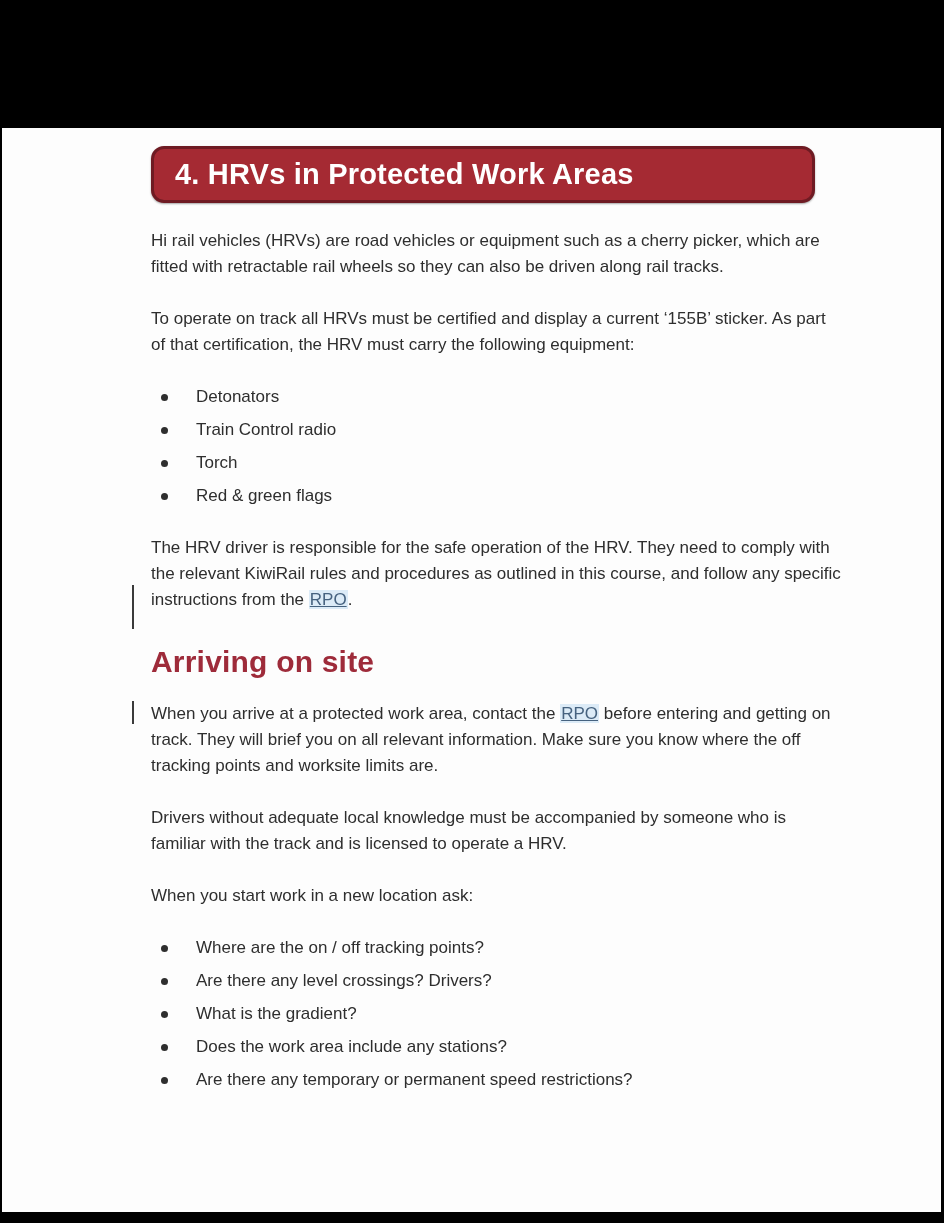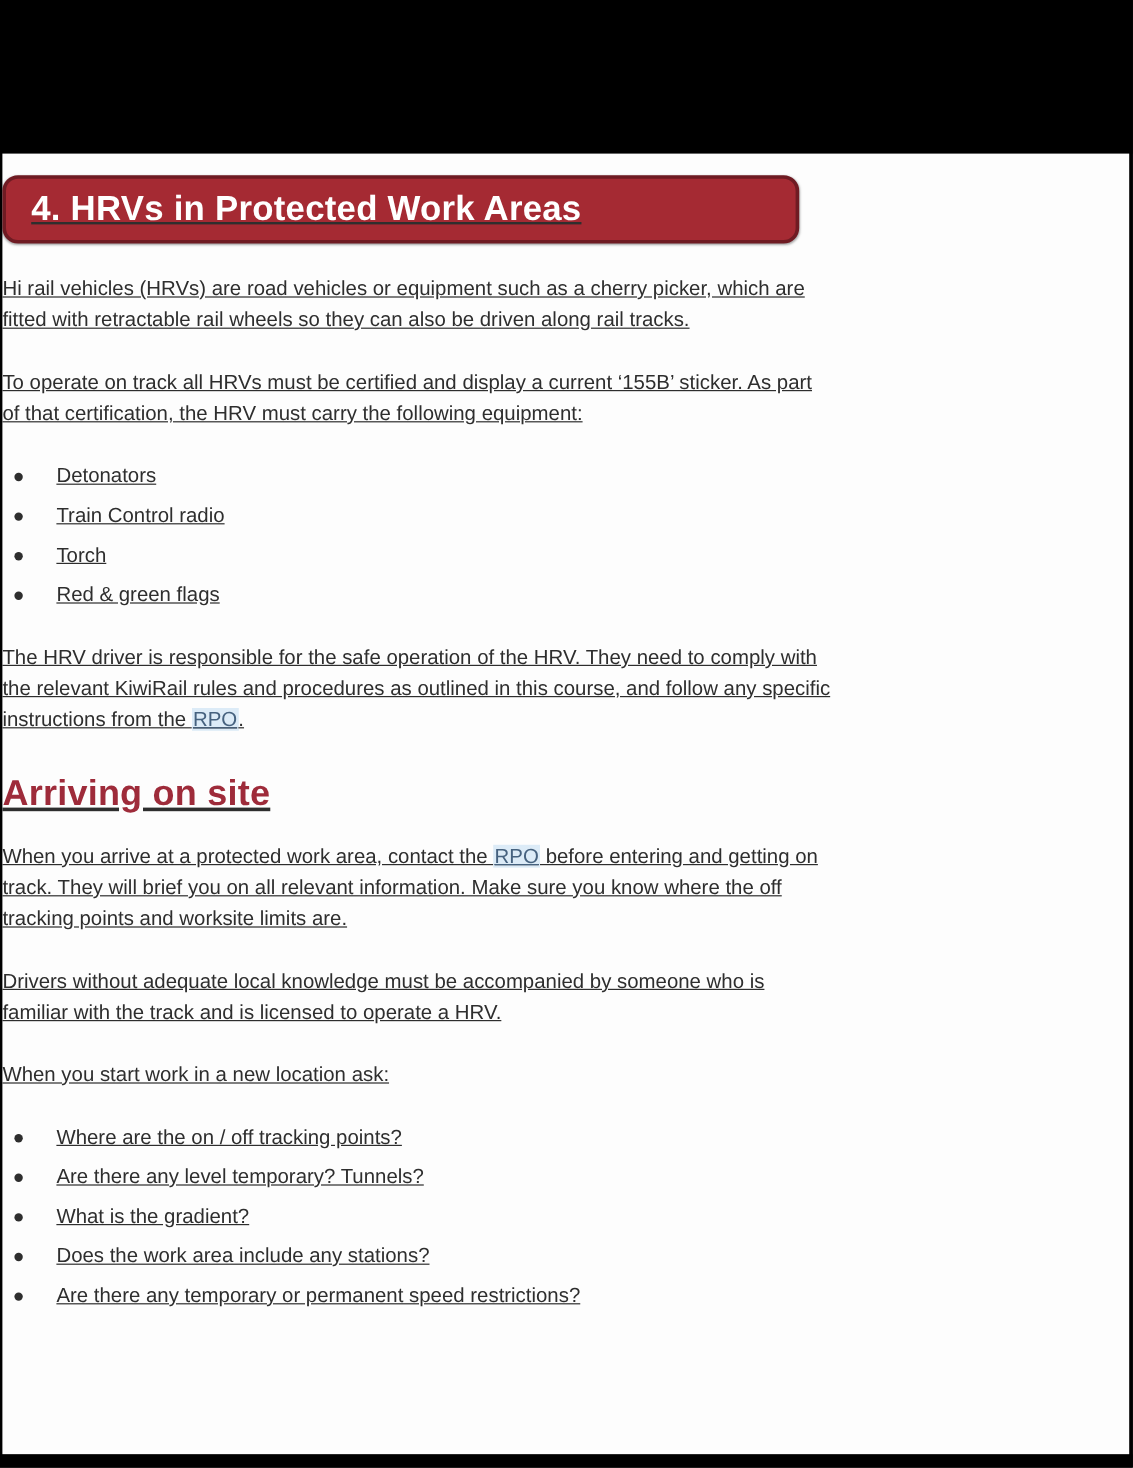--- a/index.html
+++ b/index.html
@@ -13,23 +13,23 @@
   .scan-band { position: absolute; left: 0; width: 944px; background: #000; }
   .scan-band.top { top: 0; height: 128px; }
   .scan-band.bottom { bottom: 0; height: 11px; }
   .page {
     position: absolute;
     top: 128px; bottom: 11px; left: 2px; right: 3px;
     background: #fdfdfd;
   }
   .content {
     position: relative;
+    margin-left: 149px;
     width: 692px;
     color: #2e2e2e;
-    text-decoration: underline;
   }
   .banner {
     margin-top: 18px;
     width: 664px;
     height: 57px;
     background: #A52A33;
     border: 3px solid #6F1B23;
     border-radius: 13px;
     display: flex;
     align-items: center;
@@ -137,21 +137,21 @@
 
       <p class="para">When you start work in a new location ask:</p>
 
       <ul class="doc-list">
         <li>
           <span class="bullet-dot"></span>
           <span>Where are the on / off tracking points?</span>
         </li>
         <li>
           <span class="bullet-dot"></span>
-          <span>Are there any level temporary? Tunnels?</span>
+          <span>Are there any level crossings? Drivers?</span>
         </li>
         <li>
           <span class="bullet-dot"></span>
           <span>What is the gradient?</span>
         </li>
         <li>
           <span class="bullet-dot"></span>
           <span>Does the work area include any stations?</span>
         </li>
         <li>

